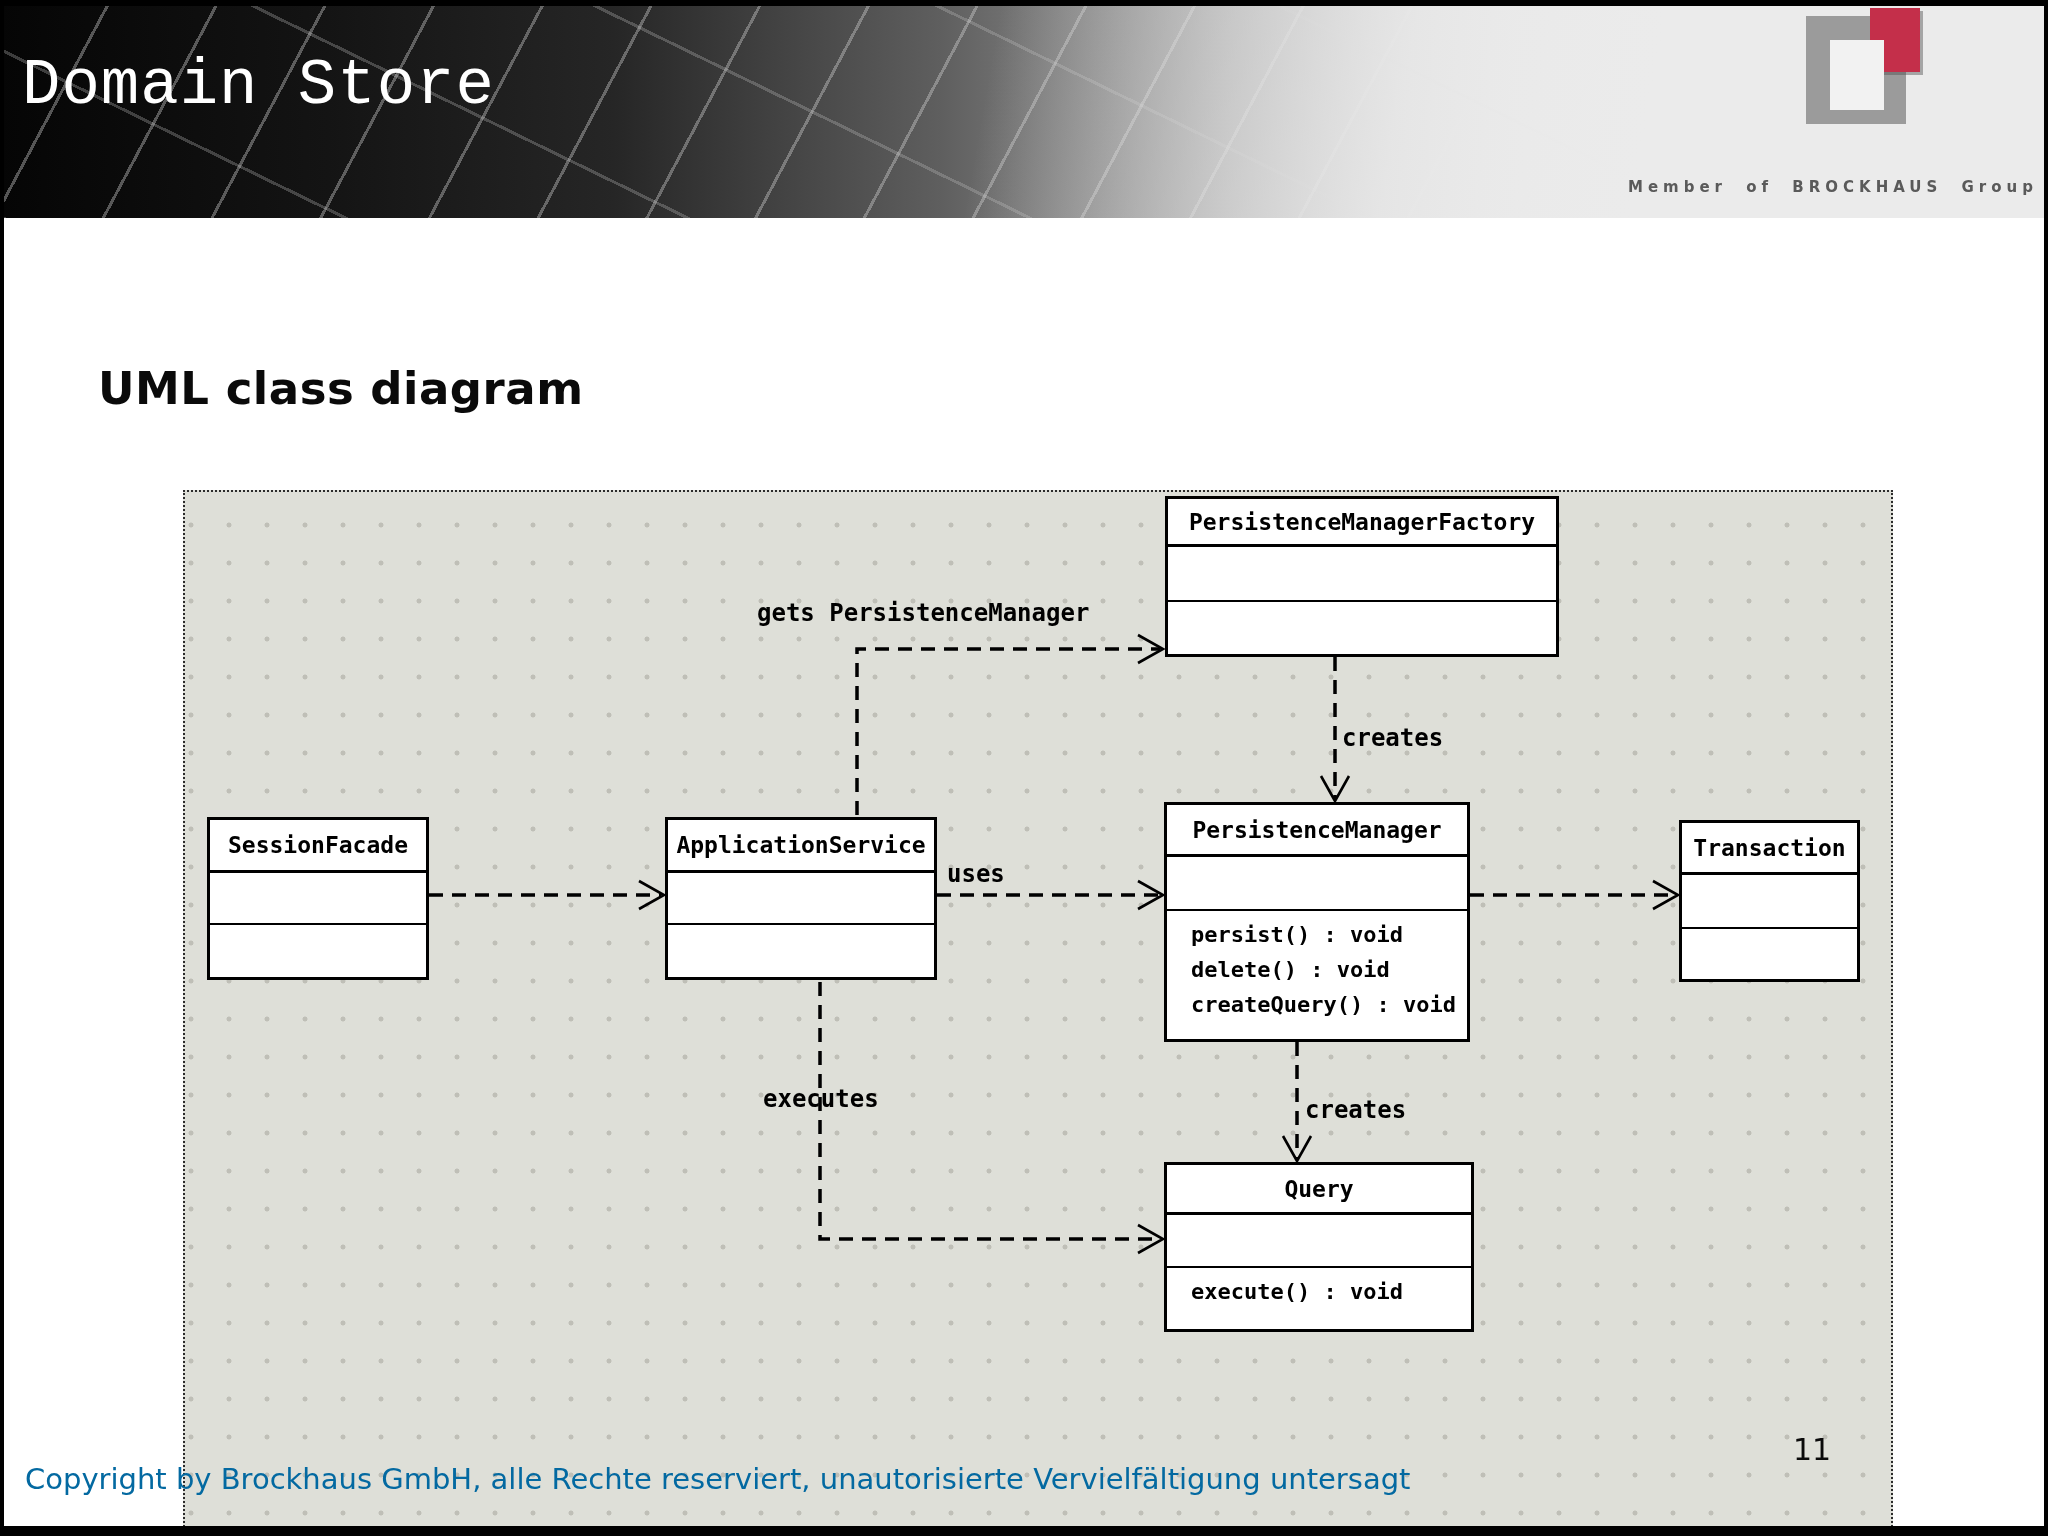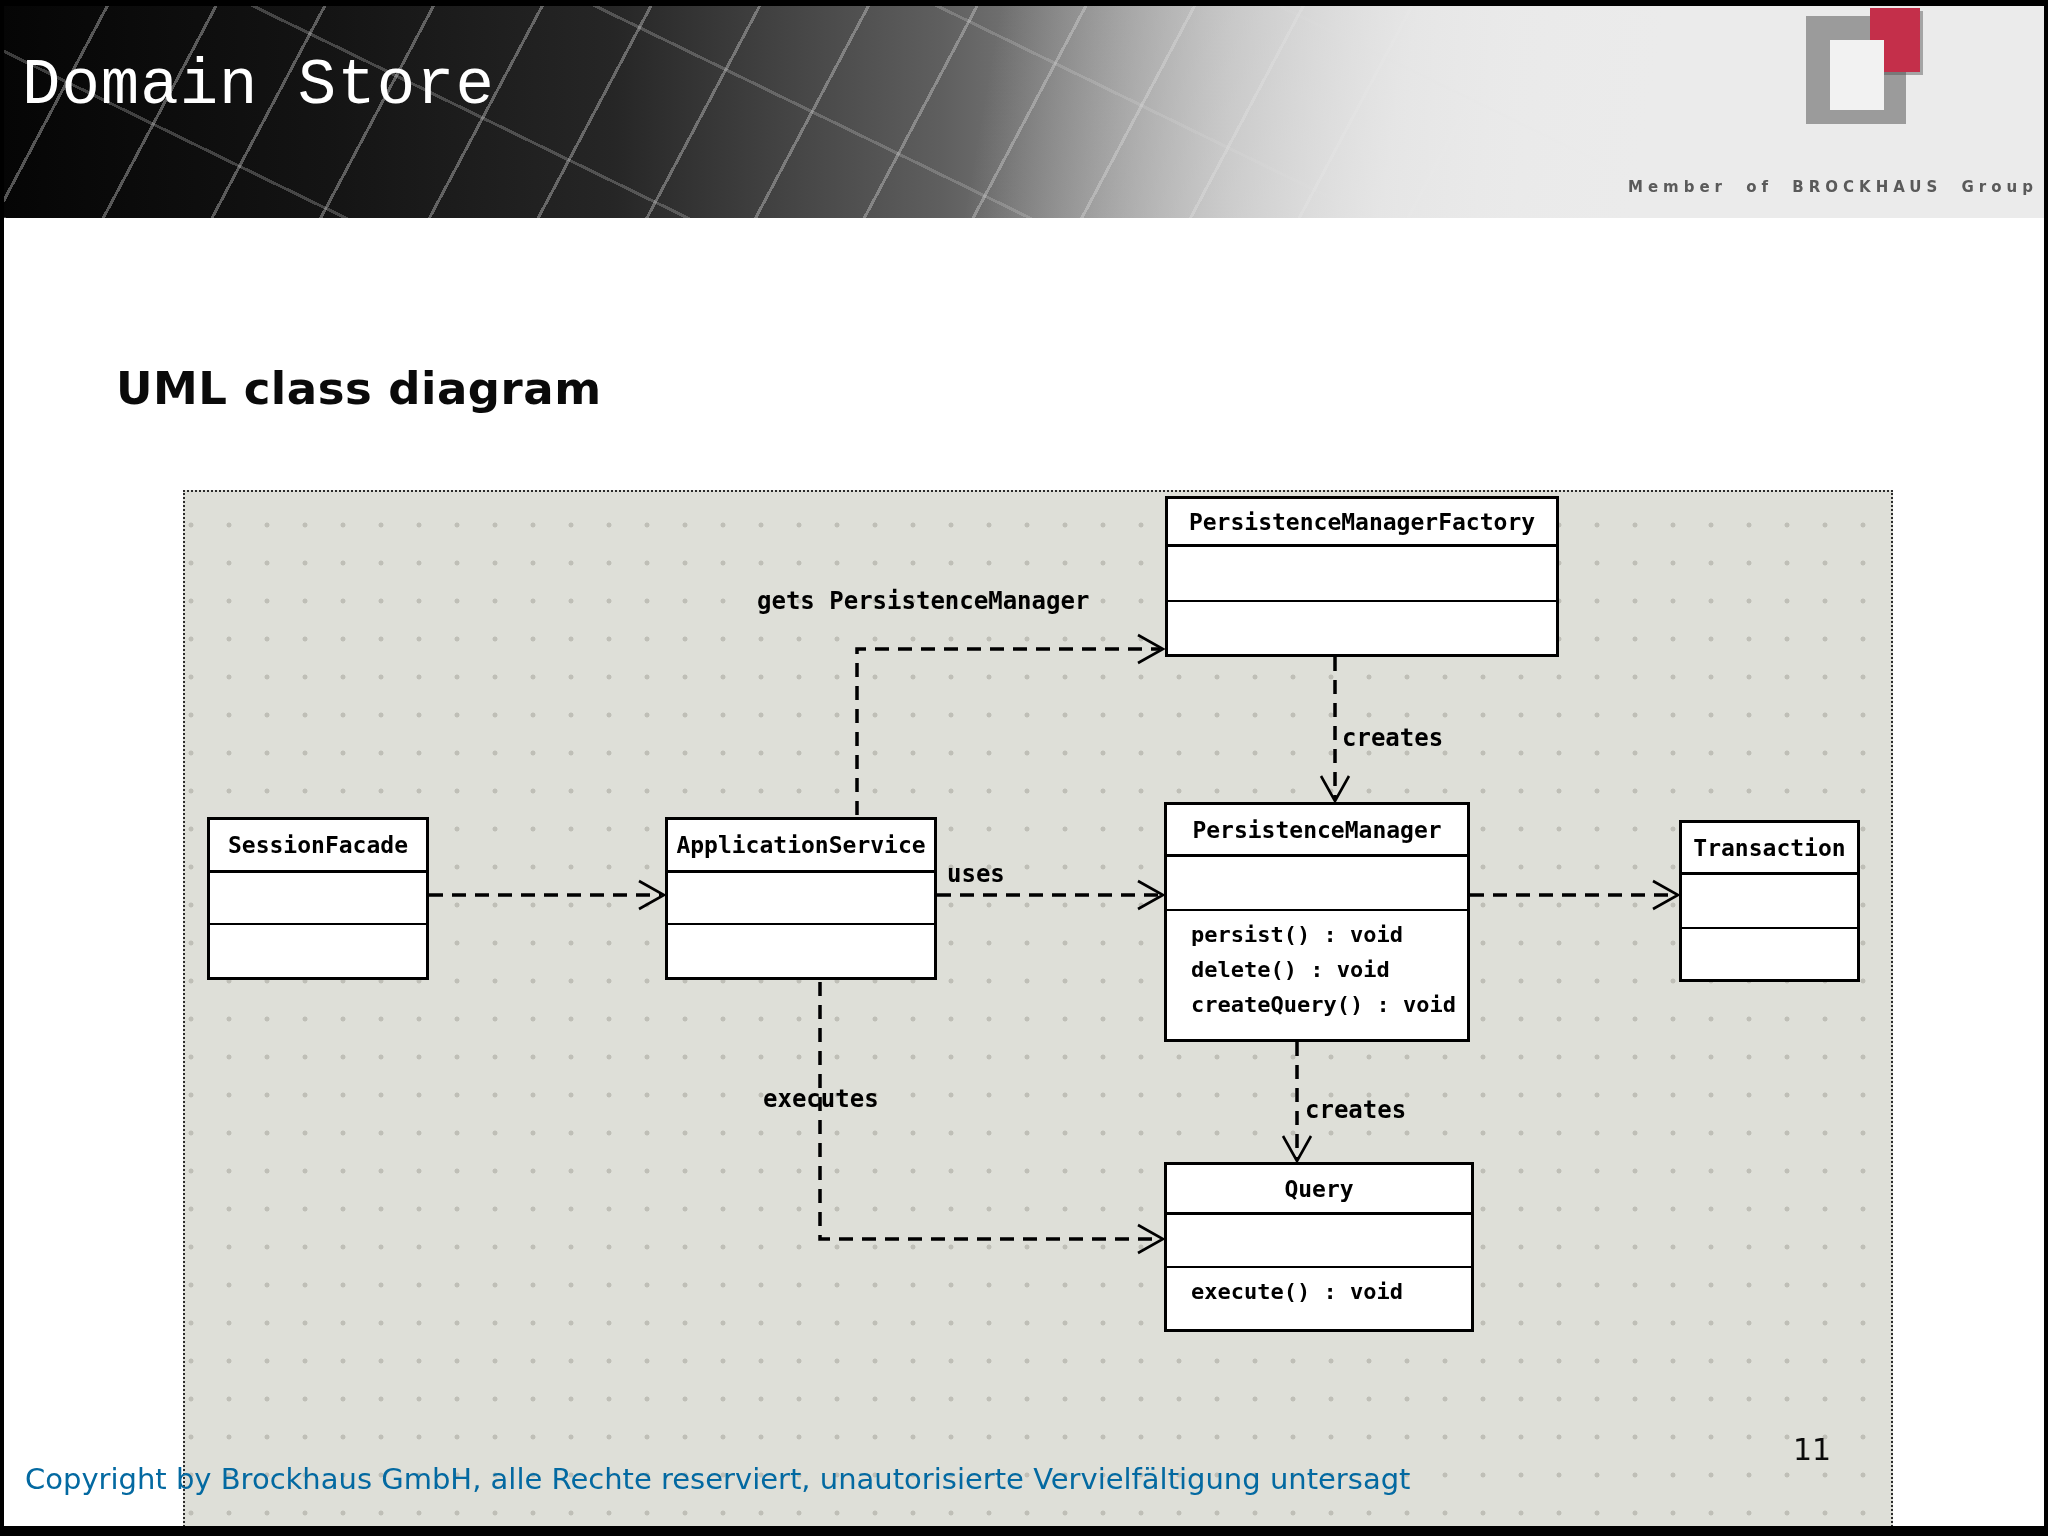--- a/index.html
+++ b/index.html
@@ -29,21 +29,21 @@
   #logo { position:absolute; right:0; top:0; width:500px; height:218px; z-index:12; }
   .logo-gray  { position:absolute; left:258px; top:16px;  width:100px; height:108px; background:#9b9b9b; }
   .logo-red   { position:absolute; left:322px; top:8px;   width:50px;  height:64px;  background:#c42f4a; box-shadow:3px 3px 0 rgba(80,80,80,0.45); }
   .logo-white { position:absolute; left:282px; top:40px;  width:54px;  height:70px;  background:#f2f2f2; }
   #logo-company { position:absolute; right:8px; top:128px; width:470px; text-align:right;
     font-size:41px; font-weight:bold; color:#414141; letter-spacing:0.5px; font-family:"DejaVu Sans", sans-serif; }
   #logo-tagline { position:absolute; right:10px; top:178px; width:470px; text-align:right;
     font-size:15px; font-weight:bold; color:#5a5a5a; letter-spacing:5px; word-spacing:9px; font-family:"DejaVu Sans", sans-serif; }
 
   
-  #heading { position:absolute; left:116px; top:362px; font-size:45px; font-weight:bold; color:#0a0a0a;
+  #heading { position:absolute; left:98px; top:362px; font-size:45px; font-weight:bold; color:#0a0a0a;
     font-family:"DejaVu Sans", sans-serif; letter-spacing:0.5px; }
   #footer-copyright { position:absolute; left:25px; top:1462px; font-size:29px; color:#0369a1; }
   #page-number { position:absolute; left:1793px; top:1432px; font-size:30px; color:#0a0a0a; }
 
   
   #panel { position:absolute; left:183px; top:490px; width:1710px; height:1112px;
     background-color:#dedfd8;
     background-image: radial-gradient(#bfbfb7 2.2px, rgba(0,0,0,0) 2.8px);
     background-size:38px 38px; background-position:25px 14px;
     border:2px dotted #2b2b2b; }
@@ -154,21 +154,21 @@
     </div>
 
     <div class="uml-class" style="left:979px; top:670px; width:310px; height:170px;">
       <div class="uml-title" style="height:50px;">Query</div>
       <div class="uml-attrs" style="height:53px;"></div>
       <div class="uml-ops">
         <div class="op">execute() : void</div>
       </div>
     </div>
 
-    <div class="conn-label" style="left:572px; top:95px;">gets PersistenceManager</div>
+    <div class="conn-label" style="left:572px; top:107px;">gets PersistenceManager</div>
     <div class="conn-label" style="left:762px; top:344px;margin-top:24px;">uses</div>
     <div class="conn-label" style="left:1157px; top:232px;">creates</div>
     <div class="conn-label" style="left:1120px; top:604px;">creates</div>
     <div class="conn-label" style="left:578px; top:593px;">executes</div>
   </div>
 
   <div id="footer-copyright">Copyright by Brockhaus GmbH, alle Rechte reserviert, unautorisierte Vervielfältigung untersagt</div>
   <div id="page-number">11</div>
 
   <div class="edge top"></div>

